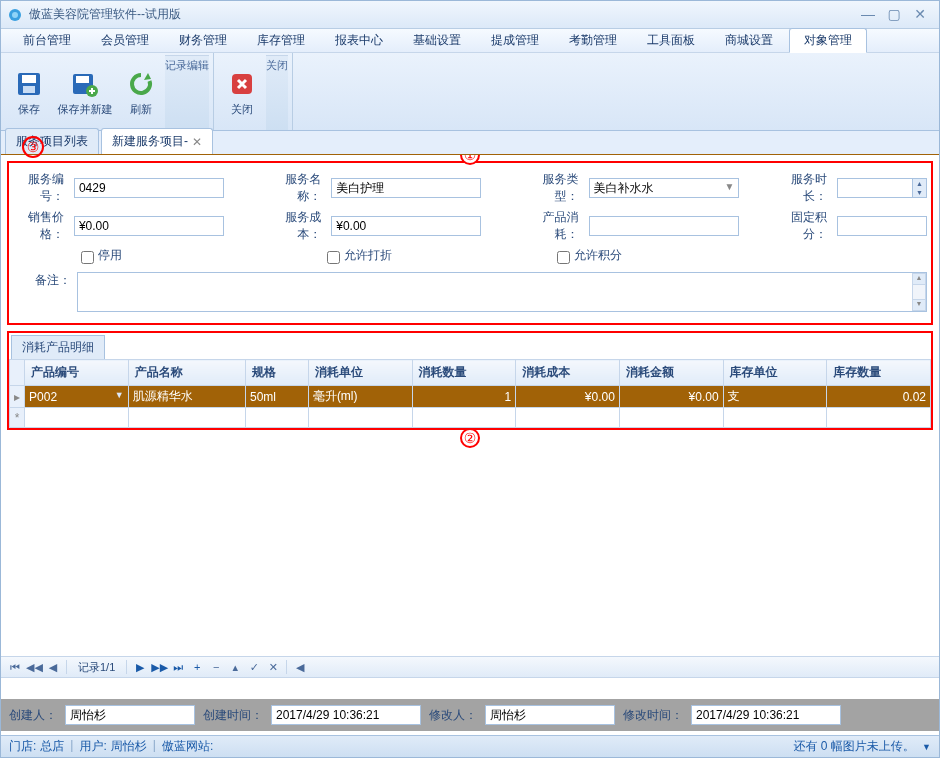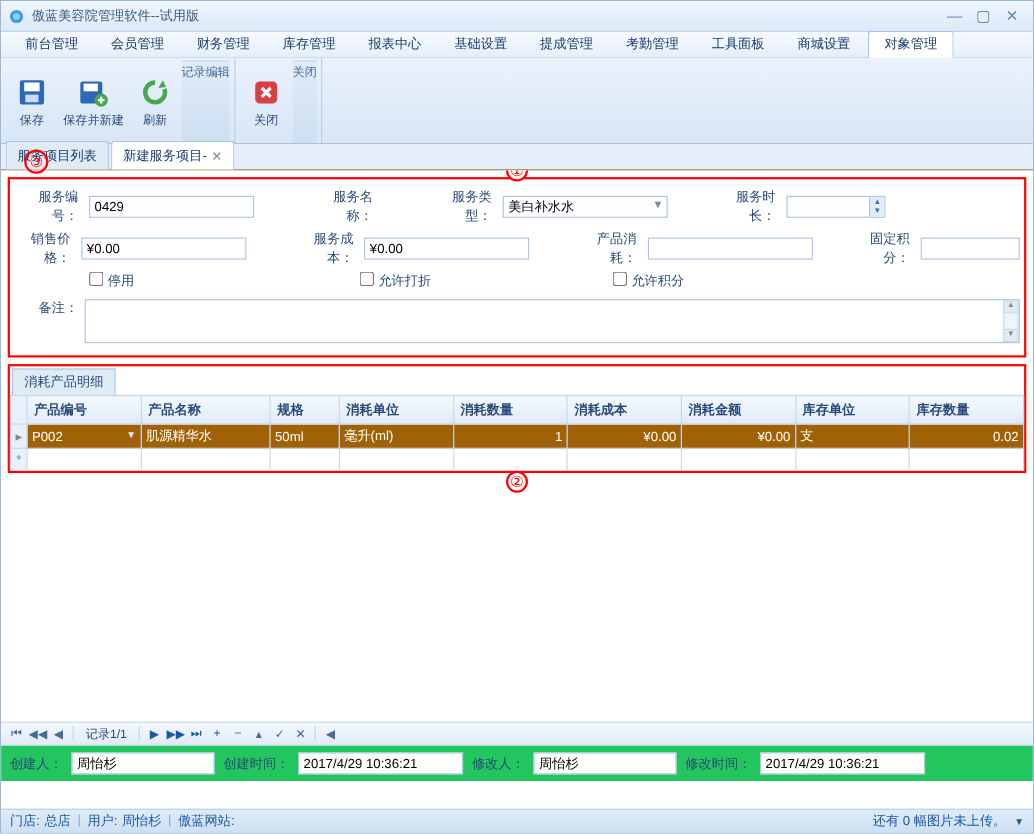--- a/index.html
+++ b/index.html
@@ -33,21 +33,21 @@
 
 .content { flex:1; background:#fff; position:relative; overflow:auto; }
 
 .form-wrap { border:2px solid #ff0000; margin:6px; padding:4px 4px 8px 4px; position:relative; }
 .annot-1 { position:absolute; left:50%; top:-18px; transform:translateX(-50%); color:#ff0000; font-size:14px; border:2px solid #ff0000; border-radius:50%; width:20px; height:20px; display:flex; align-items:center; justify-content:center; background:#fff; z-index:10; }
 
 .form-row { display:flex; align-items:center; margin:4px 0; gap:10px; }
 .form-label { width:58px; text-align:right; color:#2a4a7a; font-size:12px; }
 .form-input { height:20px; border:1px solid #a8c2e0; padding:0 4px; font-size:12px; background:#fff; }
 .w1 { width:150px; } .w2 { width:150px; } .w3 { width:150px; } .w4 { width:90px; }
-.checkbox-cell { display:flex; align-items:flex-start; gap:4px; color:#2a4a7a; }
+.checkbox-cell { display:flex; align-items:flex-end; gap:4px; color:#2a4a7a; }
 .textarea { width:100%; height:40px; border:1px solid #a8c2e0; resize:none; font-size:12px; padding:2px; }
 .remarks-row { display:flex; align-items:flex-start; gap:6px;justify-content:flex-end; }
 .spinner-wrap { position:relative; display:inline-block; }
 .spinner-btns { position:absolute; right:1px; top:1px; width:14px; height:18px; display:flex; flex-direction:column; }
 .spinner-btns div { flex:1; background:#e0ebf8; border-left:1px solid #a8c2e0; font-size:7px; text-align:center; cursor:pointer; line-height:9px; color:#4a6a9a; }
 
 .detail-section { margin:4px 6px 6px 6px; border:2px solid #ff0000; position:relative; }
 .detail-tab { display:inline-block; padding:3px 10px; background:#e0ebf8; border:1px solid #a8c2e0; border-bottom:none; font-size:12px; color:#2a4a7a; margin:2px 0 0 2px; }
 .annot-2 { position:absolute; left:50%; bottom:-20px; transform:translateX(-50%); color:#ff0000; font-size:14px; border:2px solid #ff0000; border-radius:50%; width:20px; height:20px; display:flex; align-items:center; justify-content:center; background:#fff; z-index:10; }
 
@@ -60,21 +60,21 @@
 .grid tr.empty td { background:#fff; color:#333; height:20px; }
 .grid .newrow-marker { color:#888; }
 
 .grid-space { height:220px; background:#fff; }
 
 .navbar { height:22px; background:linear-gradient(#f4f8fd,#e0ebf8); border-top:1px solid #c6d6ea; border-bottom:1px solid #c6d6ea; display:flex; align-items:center; padding:0 6px; gap:3px; }
 .navbtn { width:16px; text-align:center; color:#4a6a9a; cursor:pointer; font-size:11px; }
 .navsep { width:1px; height:14px; background:#c6d6ea; margin:0 2px; }
 .navinfo { padding:0 6px; color:#2a4a7a; font-size:11px; }
 
-.meta-row { display:flex; align-items:center; padding:6px 8px; gap:8px; background:#22c55e; }
+.meta-row { display:flex; align-items:center; padding:6px 8px; gap:8px; background:#a3a3a3;margin-top:21px; }
 .meta-label { color:#2a4a7a; font-size:12px; }
 .meta-input { height:20px; border:1px solid #a8c2e0; padding:0 4px; font-size:12px; width:130px; background:#fff; }
 .meta-input.wide { width:150px; }
 
 .statusbar { height:22px; background:linear-gradient(#e0ebf8,#cddff2); border-top:1px solid #a8c2e0; display:flex; align-items:center; padding:0 8px; font-size:12px; color:#1a5aa8; }
 .statusbar .left { flex:1; display:flex; gap:4px; }
 .statusbar a { color:#1a5aa8; text-decoration:none; }
 .statusbar .right { color:#1a5aa8; }
 .sep { color:#8aa8ca; margin:0 2px; }
 </style>
@@ -175,20 +175,21 @@
   <div class="content">
 
     <div class="form-wrap">
       <div class="annot-1">①</div>
 
       <div class="form-row">
         <div class="form-label">服务编号：</div>
         <input class="form-input w1" value="0429" style="">
         <div style="width:30px"></div>
         <div class="form-label">服务名称：</div>
+        <input class="form-input w2" value="美白护理" style="">
         <div style="width:30px"></div>
         <div class="form-label">服务类型：</div>
         <div style="position:relative">
           <input class="form-input w3" value="美白补水水" style="">
           <span style="position:absolute;right:4px;top:3px;color:#888;font-size:10px">▼</span>
         </div>
         <div style="width:20px"></div>
         <div class="form-label">服务时长：</div>
         <div class="spinner-wrap">
           <input class="form-input w4" value="" style="">

